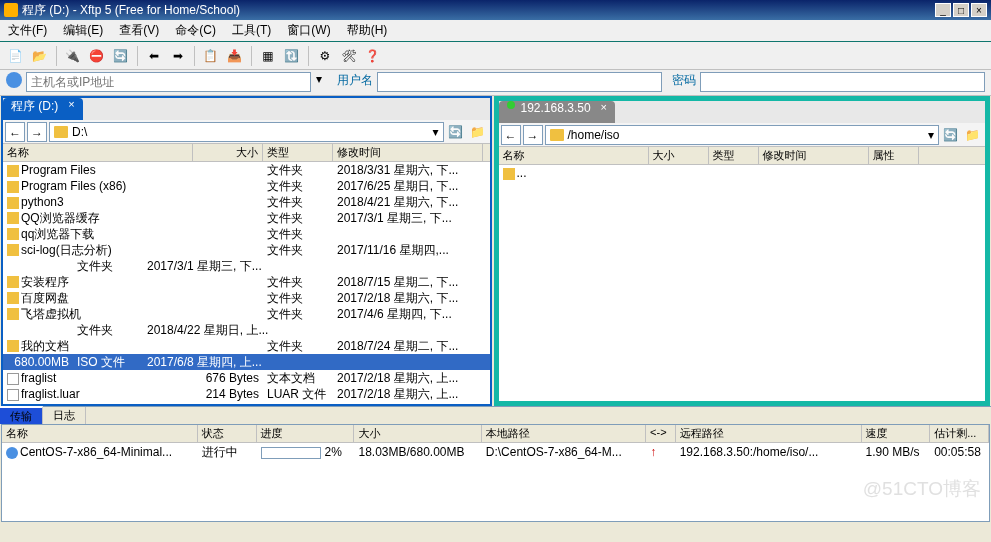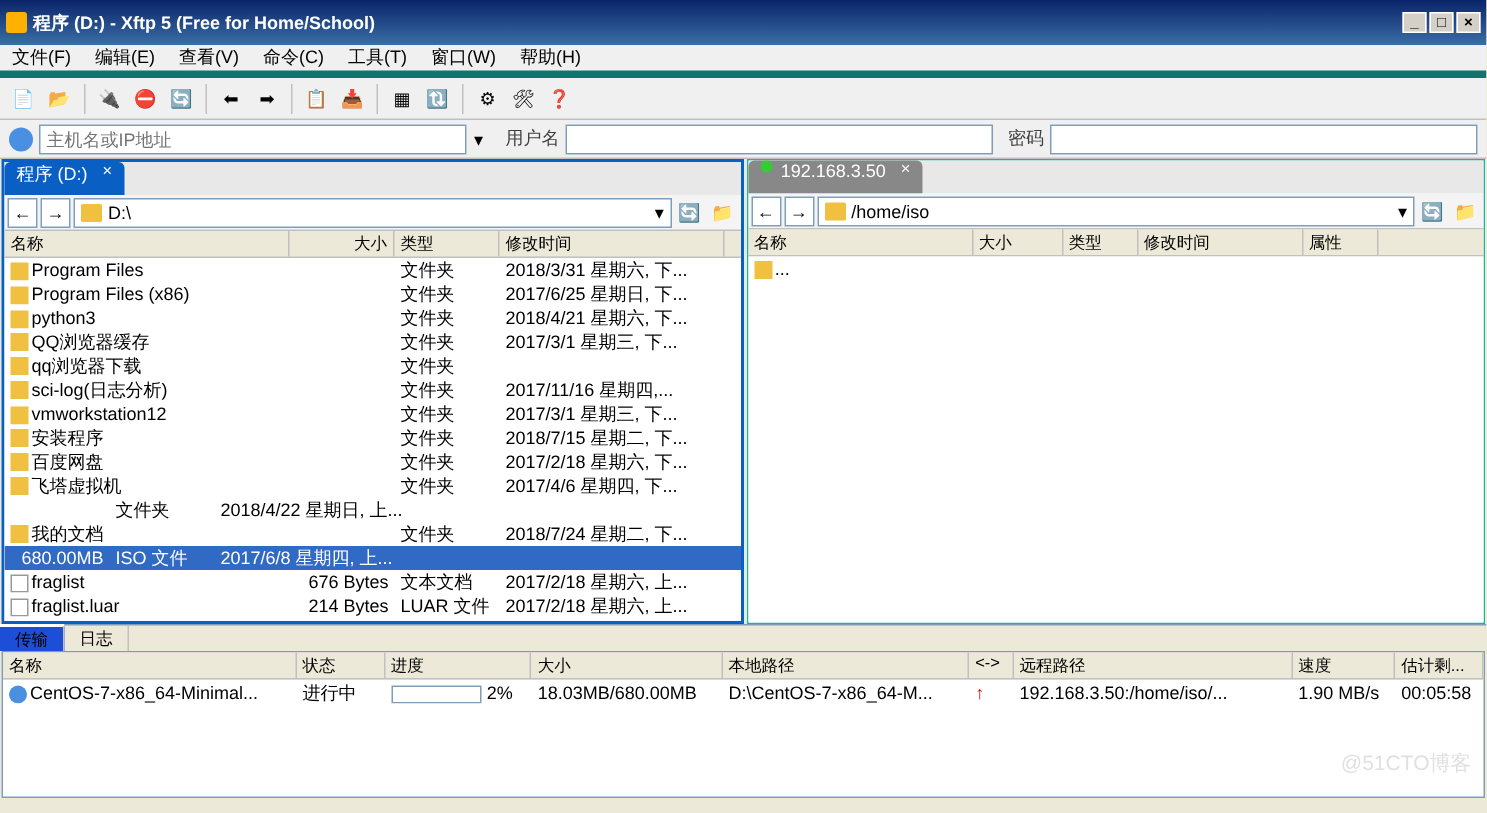--- a/index.html
+++ b/index.html
@@ -1,32 +1,32 @@
 <!DOCTYPE html>
 <html><head>
 <meta charset="utf-8">
 <style>
 *{box-sizing:border-box;margin:0;padding:0;font-family:"Microsoft YaHei",SimSun,Arial,sans-serif;font-size:12px}
 body{background:#ece9d8;width:991px;height:542px;overflow:hidden;position:relative}
-.titlebar{background:linear-gradient(#0a246a,#3a6ea5);color:#fff;height:20px;display:flex;align-items:center;padding:15px 4px;font-weight:bold}
+.titlebar{background:linear-gradient(#0a246a,#3a6ea5);color:#fff;height:20px;display:flex;align-items:center;padding:5px 4px;font-weight:normal}
 .titlebar .icon{width:14px;height:14px;background:#ffb000;border-radius:2px;margin-right:4px}
 .titlebar .spacer{flex:1}
 .titlebar .winbtn{width:16px;height:14px;background:#d4d0c8;border:1px solid #fff;margin-left:2px;display:flex;align-items:center;justify-content:center;font-size:10px;color:#000}
-.menubar{background:#f0f0f0;height:22px;display:flex;align-items:center;border-bottom:5px solid #0f766e}
+.menubar{background:#f0f0f0;height:22px;display:flex;align-items:center;border-bottom:1px solid #0f766e}
 .menubar span{padding:0 8px;cursor:default}
 .toolbar{background:#f0f0f0;height:28px;display:flex;align-items:center;border-bottom:1px solid #c0c0c0;padding:0 4px}
 .toolbar .tbtn{width:22px;height:22px;margin:0 1px;display:flex;align-items:center;justify-content:center;border:1px solid transparent;border-radius:2px}
 .toolbar .sep{width:1px;height:20px;background:#c0c0c0;margin:0 4px}
-.addressbar{background:#f0f0f0;height:26px;display:flex;align-items:center;padding:2px 6px;border-bottom:1px solid #c0c0c0}
+.addressbar{background:#f0f0f0;height:26px;display:flex;align-items:flex-start;padding:2px 6px;border-bottom:1px solid #c0c0c0}
 .addressbar .globe{width:16px;height:16px;background:#4a90e2;border-radius:50%;margin-right:4px}
 .addressbar input{flex:1;height:20px;border:1px solid #7f9db9;padding:0 4px;background:#fff}
-.addressbar .label{margin-left:10px;margin-right:4px;color:#404040}
+.addressbar .label{margin-left:10px;margin-right:4px;color:#0369a1}
 .addressbar .cred{width:90px;height:20px;border:1px solid #7f9db9;background:#fff}
 .panes{display:flex;height:310px}
-.pane{flex:1;display:flex;flex-direction:column;border:1px solid #14b8a6;margin:0 1px;background:#fff}
+.pane{flex:1;display:flex;flex-direction:column;border:5px solid #14b8a6;margin:0 1px;background:#fff}
 .pane-left{border:2px solid #0a5fc4}
 .tab-row{background:#e8e8e8;height:22px;display:flex;align-items:flex-end}
 .tab{height:22px;padding:0 8px;display:flex;border-top-left-radius:4px;border-top-right-radius:4px;margin-right:2px;font-size:11px}
 .tab.active-blue{background:#0a5fc4;color:#fff}
 .tab.active-grey{background:#888;color:#fff}
 .tab .x{margin-left:10px;font-size:11px}
 .tab .dot{width:8px;height:8px;border-radius:50%;background:#3c3;margin-right:6px}
 .pathbar{height:24px;display:flex;align-items:center;padding:2px;background:#f4f4f4;border-bottom:1px solid #c0c0c0}
 .pathbar .nav{width:20px;height:20px;border:1px solid #7f9db9;background:#fff;margin-right:2px;display:flex;align-items:center;justify-content:center}
 .pathbar .pathbox{flex:1;height:20px;border:1px solid #7f9db9;background:#fff;display:flex;align-items:center;padding:0 4px}
@@ -46,21 +46,21 @@
 .bottom-tabs .btab{padding:1px 10px;border-right:1px solid #c0c0c0;font-size:11px}
 .bottom-tabs .btab.active{background:#1d4ed8;border-top:2px solid #fff;margin-top:-1px}
 .transfer{background:#fff;border:1px solid #7f9db9;margin:0 1px}
 .transfer-head{display:flex;background:#ece9d8;height:18px;border-bottom:1px solid #c0c0c0}
 .transfer-head div{border-right:1px solid #c0c0c0;padding:1px 4px;font-size:11px}
 .transfer-row{display:flex;height:18px;align-items:center;font-size:11px}
 .transfer-row div{padding:0 4px;overflow:hidden;white-space:nowrap}
 .progress-bar{width:60px;height:12px;border:1px solid #7f9db9;background:#fff;display:inline-block;vertical-align:middle;margin-right:4px}
 .progress-fill{height:100%;background:#3c9c3c;width:2%}
 .arrow-up{color:#c00;font-weight:bold}
-.watermark{position:absolute;right:10px;bottom:24px;color:#ccc;font-size:14px;opacity:.6}
+.watermark{position:absolute;right:10px;bottom:40px;color:#ccc;font-size:19px;opacity:.6}
 .col-name-l{width:190px}.col-size-l{width:70px;text-align:right}.col-type-l{width:70px}.col-date-l{width:150px}
 .col-name-r{width:150px}.col-size-r{width:60px}.col-type-r{width:50px}.col-date-r{width:110px}.col-attr-r{width:50px}
 .t-name{width:200px}.t-status{width:60px}.t-prog{width:100px}.t-size{width:130px}.t-local{width:168px}.t-dir{width:30px}.t-remote{width:190px}.t-speed{width:70px}.t-eta{width:60px}
 </style>
 </head>
 <body>
 
 <div class="titlebar">
   <span class="icon"></span>
   <span>程序 (D:) - Xftp 5 (Free for Home/School)</span>
@@ -169,21 +169,20 @@
           <div class="col-size-l"></div>
           <div class="col-type-l">文件夹</div>
         </div>
         <div class="row">
           <div class="col-name-l"><span class="fico folder"></span>sci-log(日志分析)</div>
           <div class="col-size-l"></div>
           <div class="col-type-l">文件夹</div>
           <div class="col-date-l">2017/11/16 星期四,...</div>
         </div>
         <div class="row">
-          <div class="col-name-l"><span class="fico folder"></span>vmworkstation12</div>
           <div class="col-size-l"></div>
           <div class="col-type-l">文件夹</div>
           <div class="col-date-l">2017/3/1 星期三, 下...</div>
         </div>
         <div class="row">
           <div class="col-name-l"><span class="fico folder"></span>安装程序</div>
           <div class="col-size-l"></div>
           <div class="col-type-l">文件夹</div>
           <div class="col-date-l">2018/7/15 星期二, 下...</div>
         </div>

